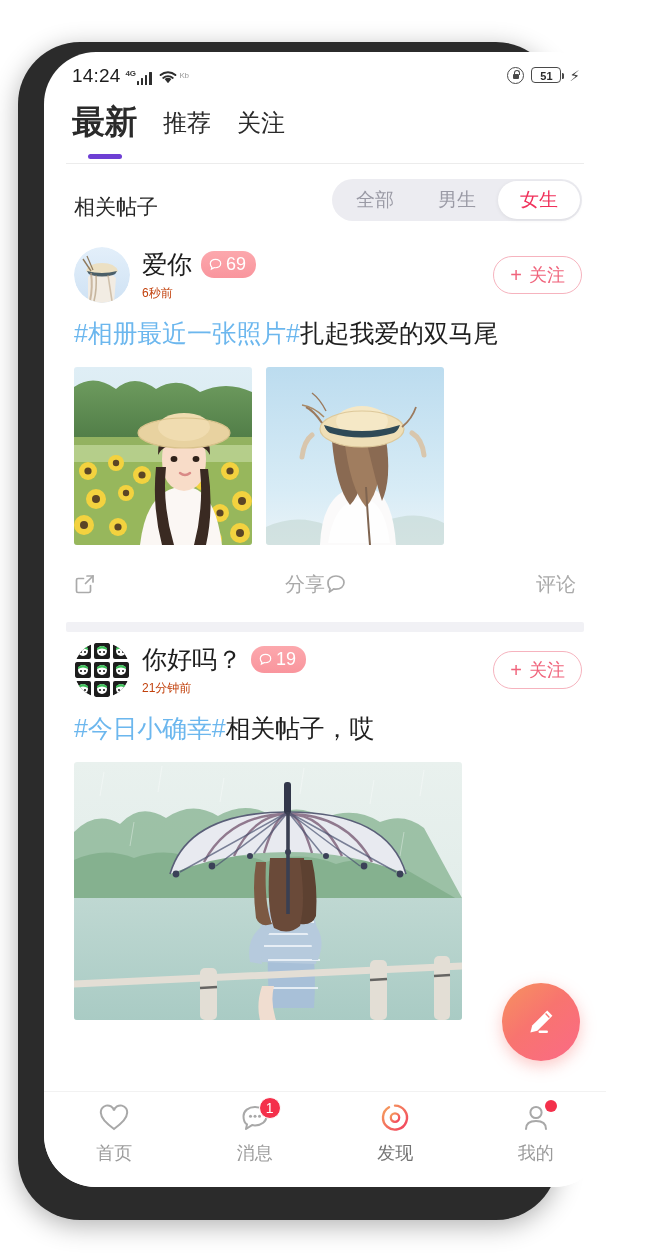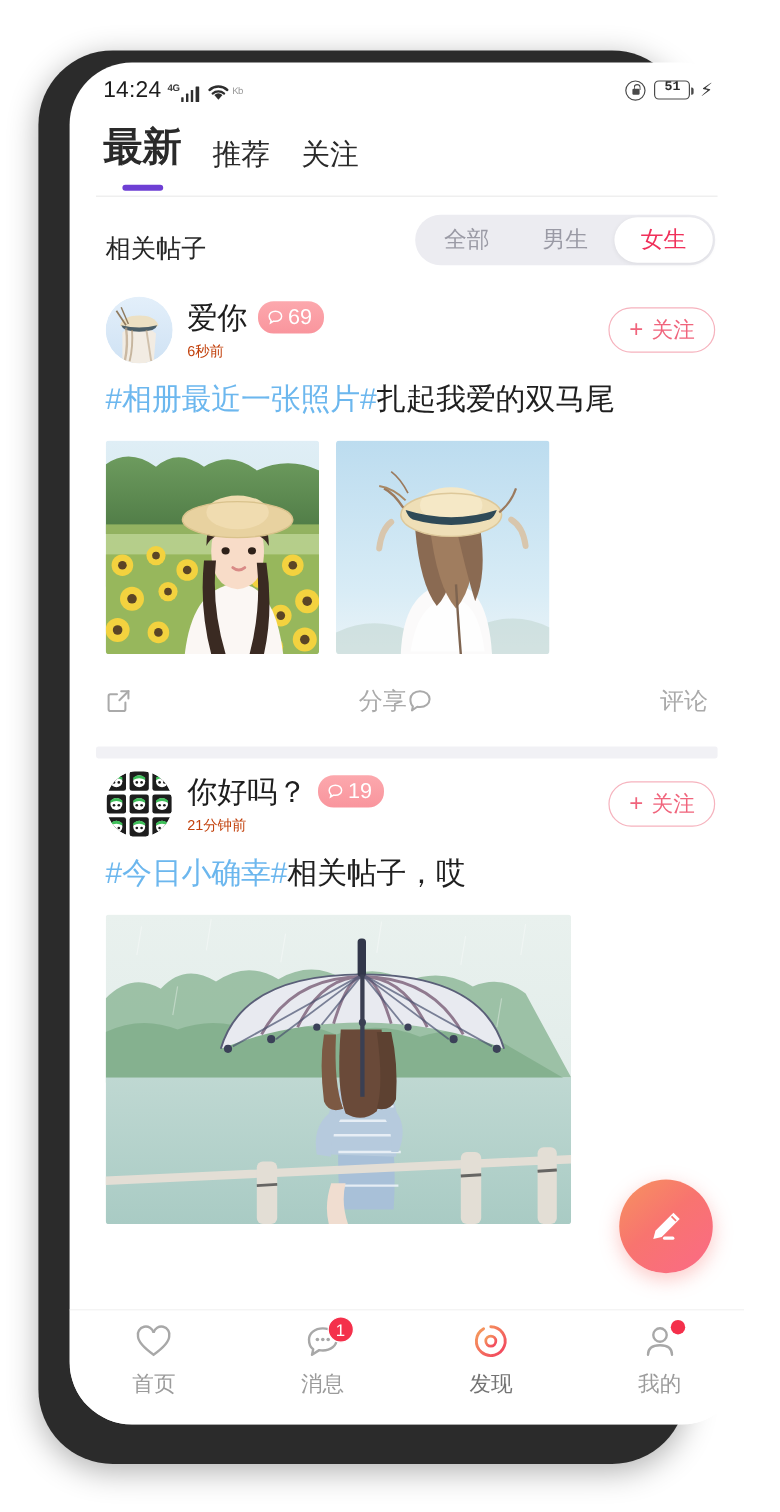--- a/index.html
+++ b/index.html
@@ -8,21 +8,21 @@
     width: 650px;
     height: 1260px;
     background: #ffffff;
     font-family: "Liberation Sans", "DejaVu Sans", sans-serif;
     overflow: hidden;
   }
 
   
   .phone-frame {
     position: absolute;
-    left: 32px;
+    left: 18px;
     top: 42px;
     width: 540px;
     height: 1178px;
     background: #2b2b2b;
     border-radius: 62px;
     box-shadow: 0 6px 26px rgba(0,0,0,0.30);
   }
   .screen {
     position: absolute;
     left: 26px;
@@ -77,33 +77,33 @@
     width: 6px; height: 5px; background: #4a4a4a; border-radius: 1px;
     position: relative; margin-top: 2px;
   }
   .lock-body::before {
     content: ""; position: absolute; left: 1px; top: -3.2px;
     width: 4px; height: 4px; border: 1.2px solid #4a4a4a;
     border-bottom: none; border-radius: 3px 3px 0 0;
   }
   .battery {
     width: 30px; height: 16px; border: 1.5px solid #4a4a4a; border-radius: 4px;
-    display: flex; align-items: flex-start; justify-content: center; position: relative; font-family: Liberation Mono, monospace;
+    display: flex; align-items: flex-end; justify-content: center; position: relative;
   }
   .battery::after {
     content: ""; position: absolute; right: -4px; top: 4.5px;
     width: 2.5px; height: 6px; background: #4a4a4a; border-radius: 0 1.5px 1.5px 0;
   }
   .battery-num { font-size: 11px; font-weight: 600; color: #2c2c2c; line-height: 1; }
   .bolt { font-size: 15px; color: #3a3a3a; line-height: 1; margin-left: 1px; }
 
   
   .tabbar {
     display: flex;
-    align-items: flex-end;
+    align-items: center;
     gap: 26px;
     padding: 8px 28px 0 28px;
     position: relative;
   }
   .tab {
     color: #2a2a2a;
     font-size: 24px;
     position: relative;
     padding-bottom: 18px;
     cursor: pointer;

